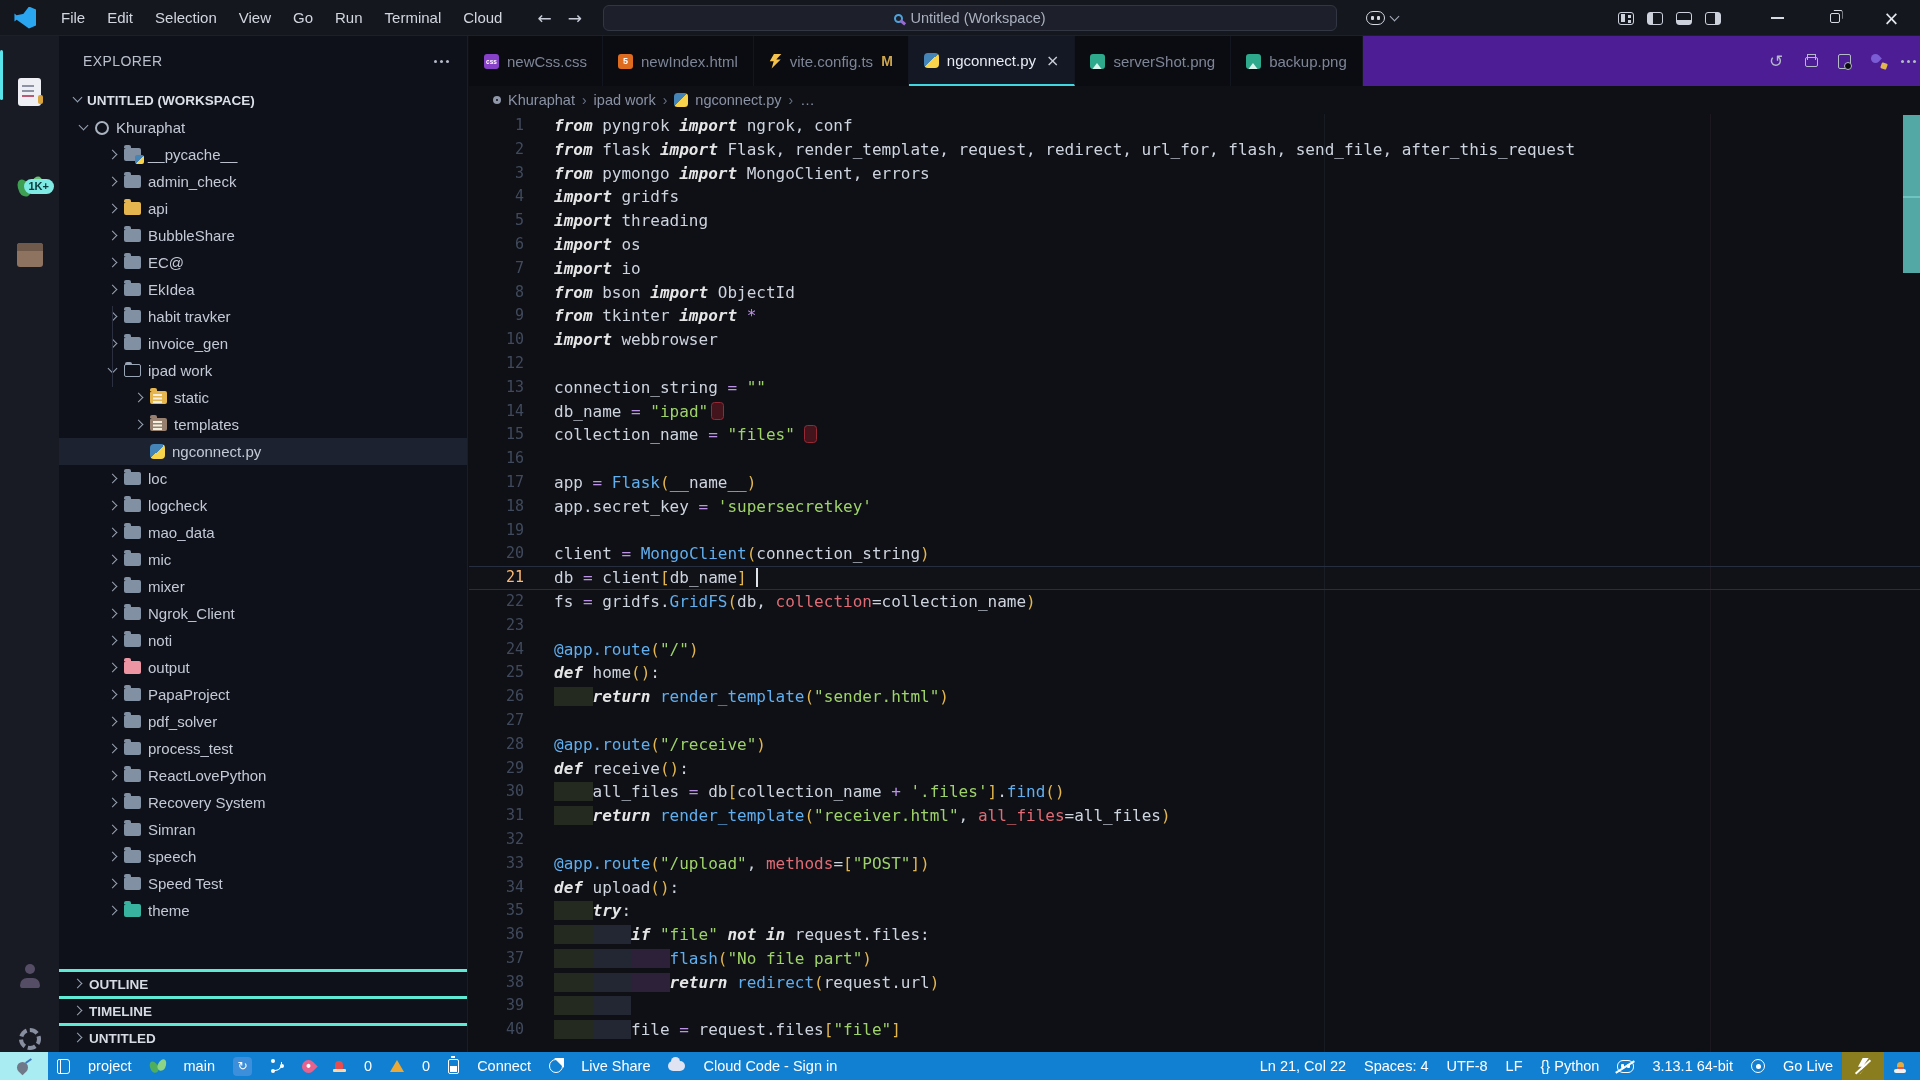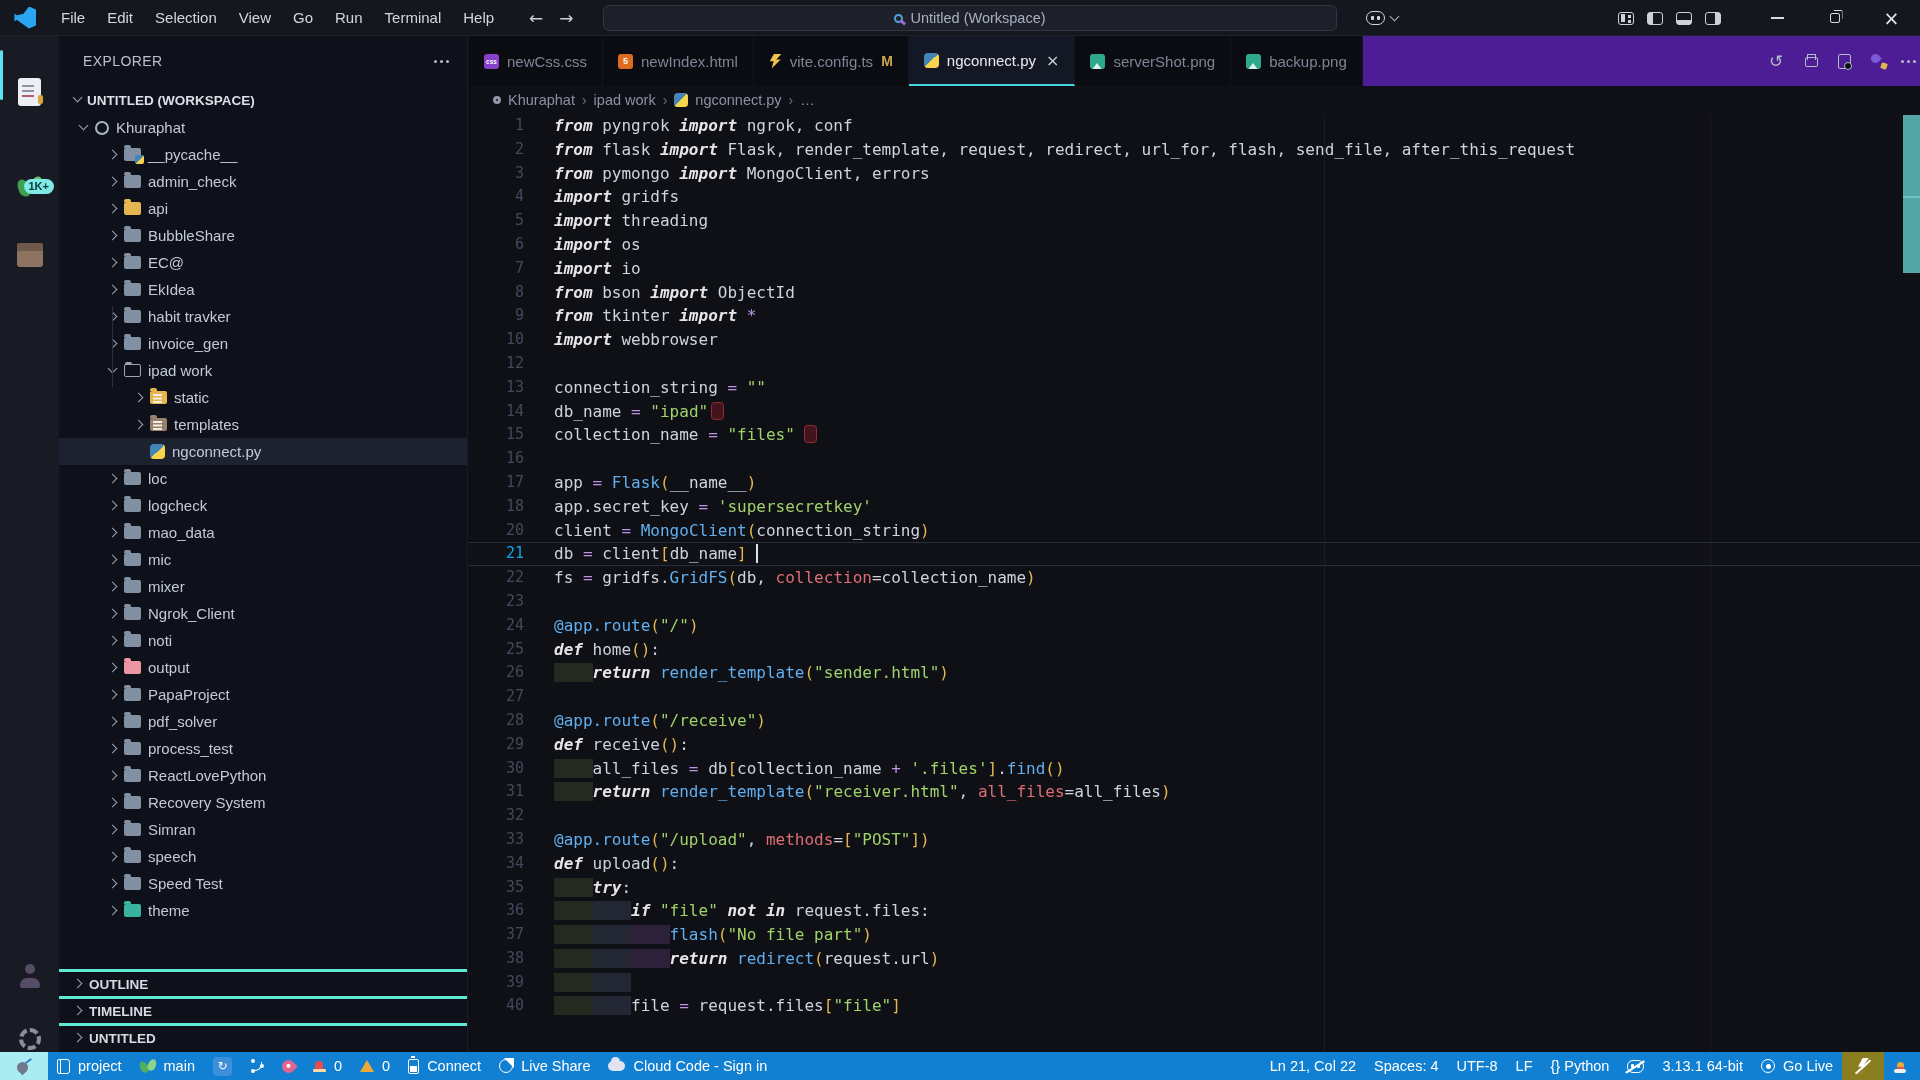--- a/index.html
+++ b/index.html
@@ -135,21 +135,21 @@
   .crumb .ic-py{width:14px;height:14px;border-radius:3.5px;background:linear-gradient(135deg,#4584b6 0 50%,#f7d44c 50% 100%);}
 
   .codearea{position:absolute;top:78px;left:0;right:0;bottom:0;overflow:hidden;}
   .ruler{position:absolute;top:0;bottom:0;width:1px;z-index:0;}
   .ruler-80{left:855px;background:rgba(170,190,210,0.07);}
   .ruler-120{left:1241px;background:rgba(220,120,140,0.08);}
   .lines{position:relative;z-index:1;}
   .cline{display:flex;height:23.8px;line-height:23.8px;font-family:"DejaVu Sans Mono",monospace;font-size:16px;white-space:pre;}
   .cline.cur{box-shadow:inset 0 1px 0 #272e3f,inset 0 -1px 0 #272e3f;background:rgba(255,255,255,0.012);}
   .lnum{width:85px;padding-right:30px;text-align:right;color:#414a5c;flex:none;font-size:15px;}
-  .cline.cur .lnum{color:#0ea5e9;padding-left:20px;}
+  .cline.cur .lnum{color:#fdba74;padding-left:20px;}
   .ltext{flex:1;}
   .tok{white-space:pre;}
   .tok.k{color:#e5e5e5;font-style:italic;font-weight:bold;}
   .tok.v{color:#ced4de;}
   .tok.f{color:#61afef;}
   .tok.s{color:#9fd36a;}
   .tok.o{color:#bd93e8;}
   .tok.b{color:#e3b64e;}
   .tok.p{color:#e06c75;}
   .tok.i1{background:#252a21;}
@@ -160,21 +160,21 @@
   .tok.dbox.gap{margin-left:9px;}
   .tok.cursor{display:inline-block;width:2px;height:19px;background:#dfe3ea;vertical-align:middle;margin-top:-3px;}
   .scrollbar{position:absolute;top:0;right:0;width:17px;bottom:0;}
   .scroll-slider{position:absolute;top:1px;height:158px;left:0;right:0;background:#53a8a6;}
   .scroll-slider::after{content:"";position:absolute;left:0;right:0;top:81px;height:2px;background:#6fc4c2;}
 
   
   .statusbar{position:absolute;left:0;right:0;bottom:0;height:28px;background:#1180d2;display:flex;z-index:40;}
   .sb-left,.sb-right{display:flex;height:100%;align-items:center;}
   .sb-right{margin-left:auto;}
-  .sb-item{display:flex;align-items:center;gap:8px;padding:0 9px;height:100%;color:#fff;font-size:14.5px;white-space:nowrap;}
+  .sb-item{display:flex;align-items:center;gap:18px;padding:0 9px;height:100%;color:#fff;font-size:14.5px;white-space:nowrap;}
   .sb-item.remote-item{background:#a9edf2;width:48px;justify-content:center;padding:0;}
   .sb-item.zap-item{background:#8a7d20;width:42px;justify-content:center;padding:0;}
   .sb-item.bell-item{padding-right:13px;}
   .sbi{position:relative;display:inline-block;}
   .remote{width:16px;height:15px;}
   .remote::before{content:"";position:absolute;left:1px;top:3px;width:11px;height:11px;background:#6f7989;border-radius:50% 50% 50% 0;transform:rotate(-45deg);}
   .remote::after{content:"";position:absolute;right:0;top:1px;width:7px;height:2px;background:#3d79c2;transform:rotate(-35deg);}
   .repo-book{width:13px;height:15px;border:1.8px solid #fff;border-radius:2px 3px 3px 2px;}
   .repo-book::before{content:"";position:absolute;left:1.5px;top:0;bottom:0;width:1.8px;background:#fff;}
   .branch-plant{width:16px;height:16px;}
@@ -221,21 +221,21 @@
     <div class="vslogo"></div>
     <div class="menus">
 
     <span class="menu-item">File</span>
         <span class="menu-item">Edit</span>
         <span class="menu-item">Selection</span>
         <span class="menu-item">View</span>
         <span class="menu-item">Go</span>
         <span class="menu-item">Run</span>
         <span class="menu-item">Terminal</span>
-        <span class="menu-item">Help</span>
+        <span class="menu-item">Cloud</span>
       </div>
     <div class="nav-arrows">
       <span>←</span>
       <span>→</span>
     </div>
     <div class="searchbox">
       <span class="search-glass"></span>
       <span class="search-text">Untitled (Workspace)</span>
     </div>
     <div class="title-right">
@@ -596,20 +596,24 @@
           </div>
           <div class="cline">
             <span class="lnum">17</span>
             <span class="ltext"><span class="tok v">app </span><span class="tok o">=</span><span class="tok v"> </span><span class="tok f">Flask</span><span class="tok b">(</span><span class="tok v">__name__</span><span class="tok b">)</span></span>
           </div>
           <div class="cline">
             <span class="lnum">18</span>
             <span class="ltext"><span class="tok v">app.secret_key </span><span class="tok o">=</span><span class="tok v"> </span><span class="tok s">'supersecretkey'</span></span>
           </div>
           <div class="cline">
+            <span class="lnum">19</span>
+            <span class="ltext"></span>
+          </div>
+          <div class="cline">
             <span class="lnum">20</span>
             <span class="ltext"><span class="tok v">client </span><span class="tok o">=</span><span class="tok v"> </span><span class="tok f">MongoClient</span><span class="tok b">(</span><span class="tok v">connection_string</span><span class="tok b">)</span></span>
           </div>
           <div class="cline cur">
             <span class="lnum">21</span>
             <span class="ltext"><span class="tok v">db </span><span class="tok o">=</span><span class="tok v"> client</span><span class="tok b">[</span><span class="tok v">db_name</span><span class="tok b">]</span><span class="tok v"> </span><span class="tok cursor"></span></span>
           </div>
           <div class="cline">
             <span class="lnum">22</span>
             <span class="ltext"><span class="tok v">fs </span><span class="tok o">=</span><span class="tok v"> gridfs.</span><span class="tok f">GridFS</span><span class="tok b">(</span><span class="tok v">db, </span><span class="tok p">collection</span><span class="tok v">=</span><span class="tok v">collection_name</span><span class="tok b">)</span></span>

